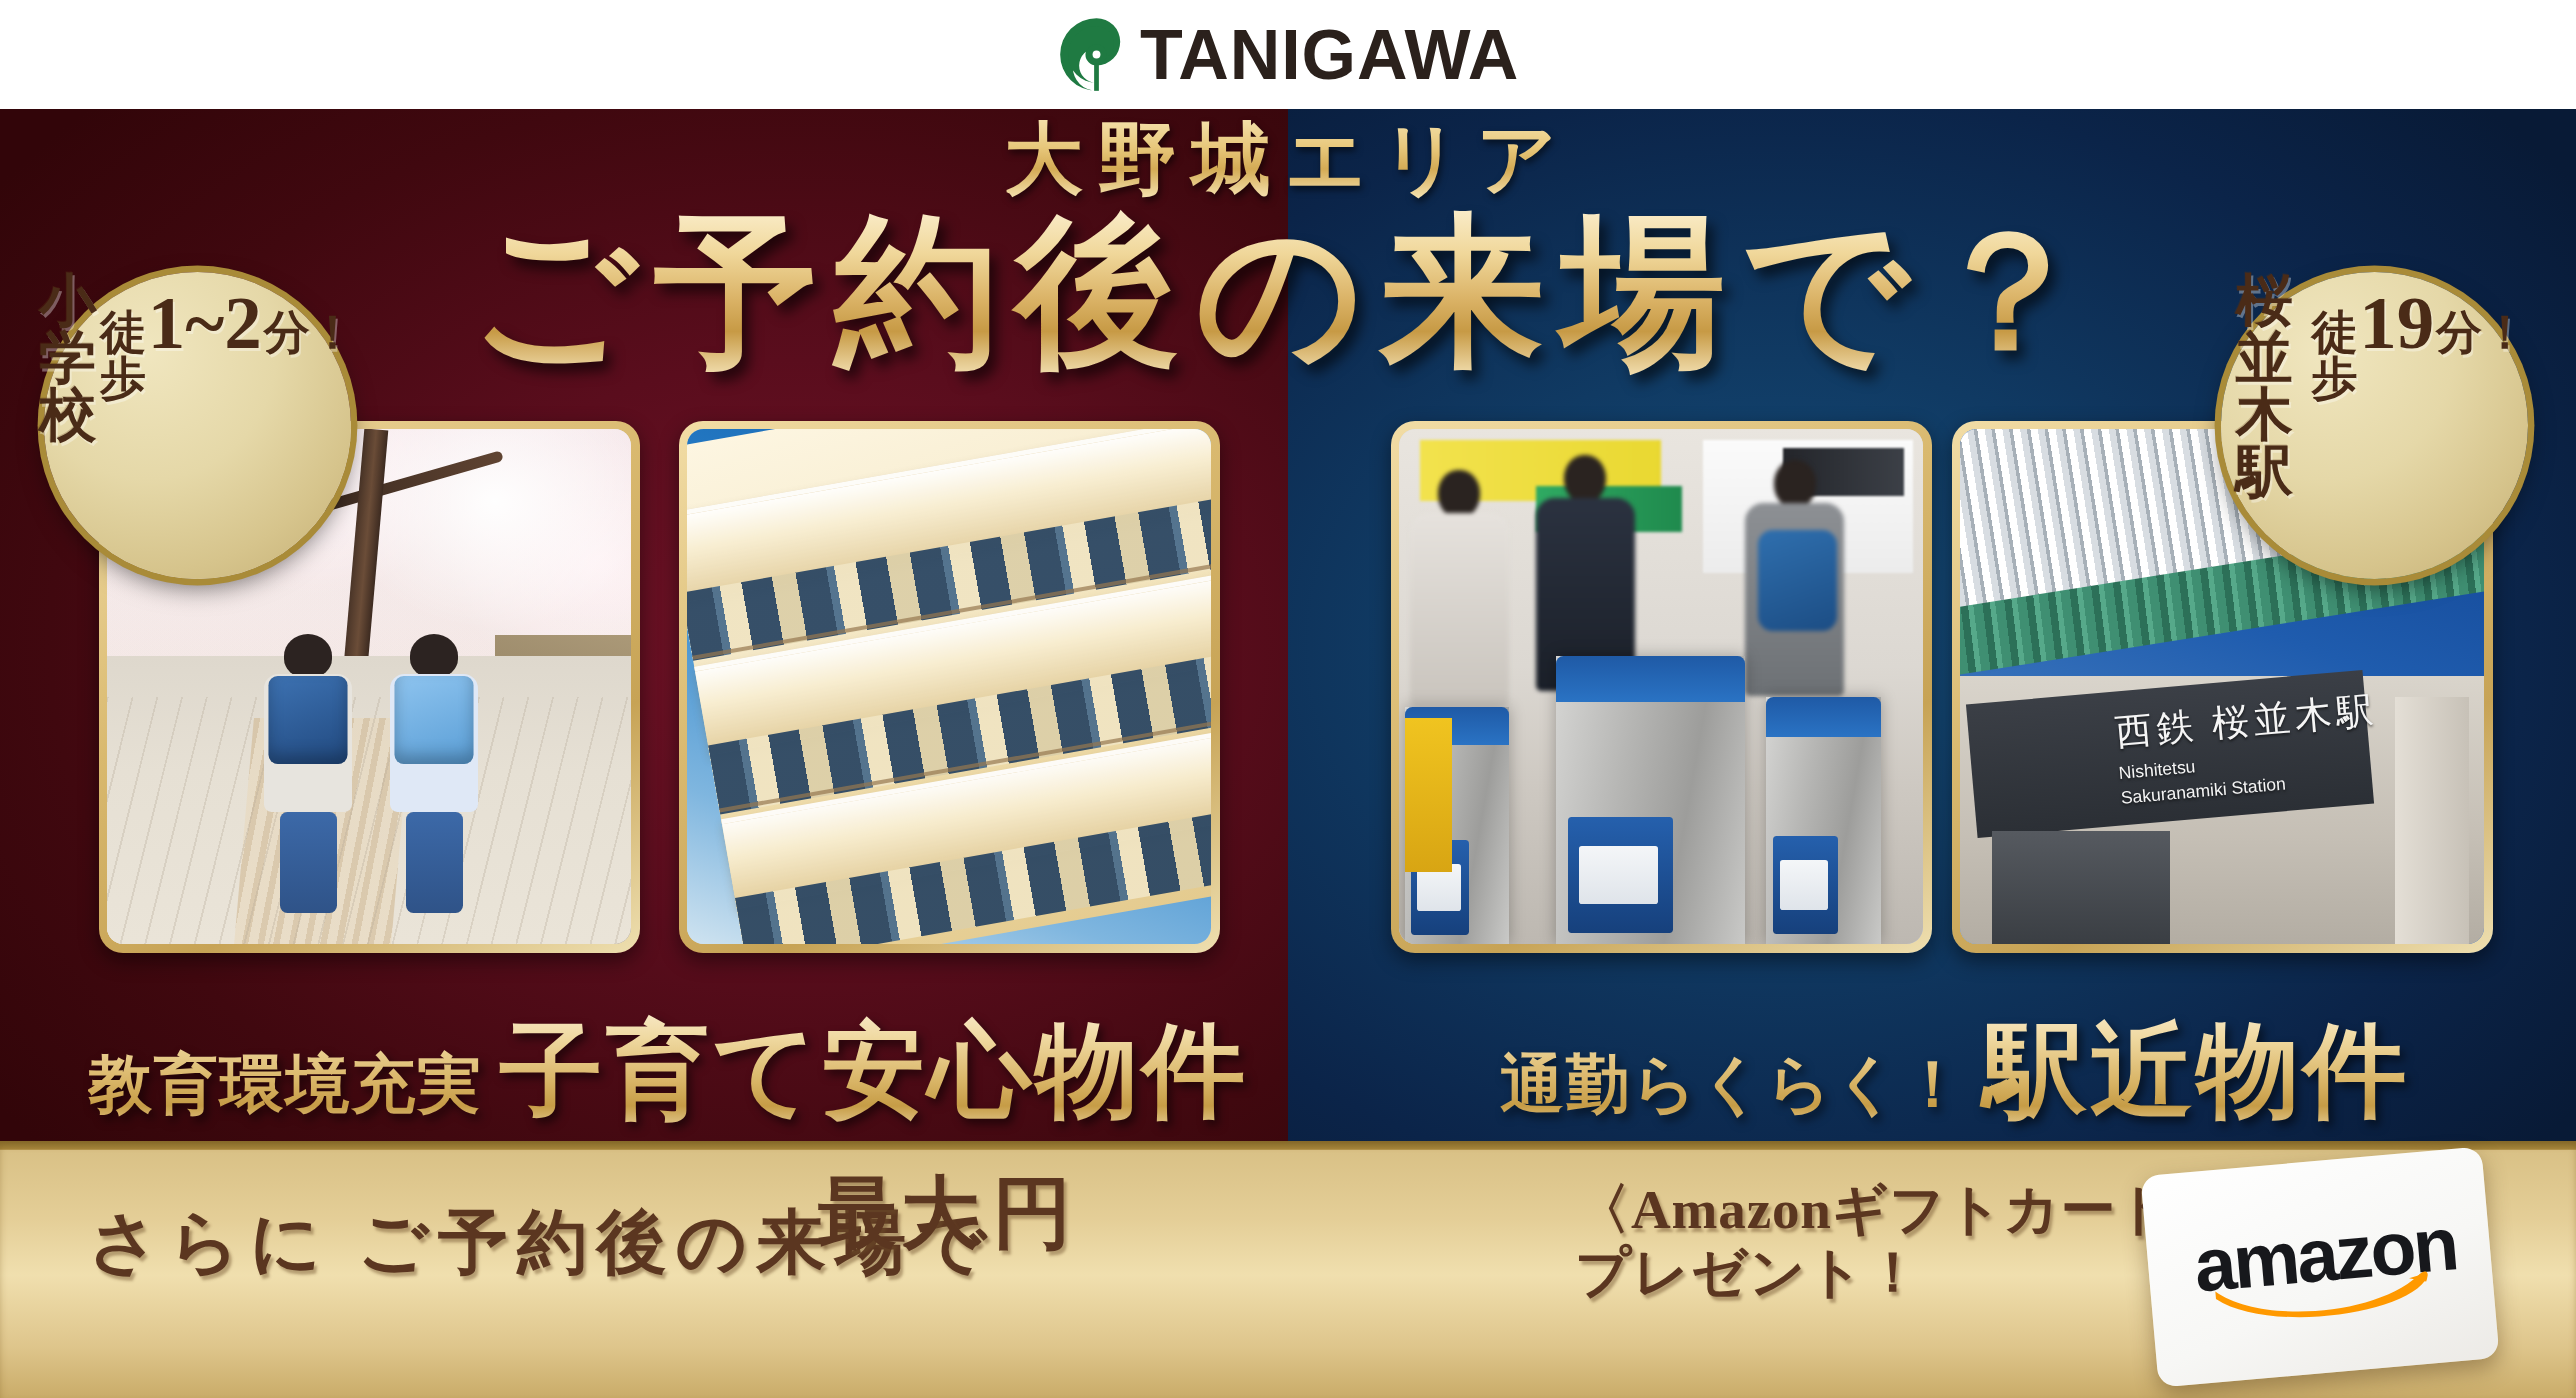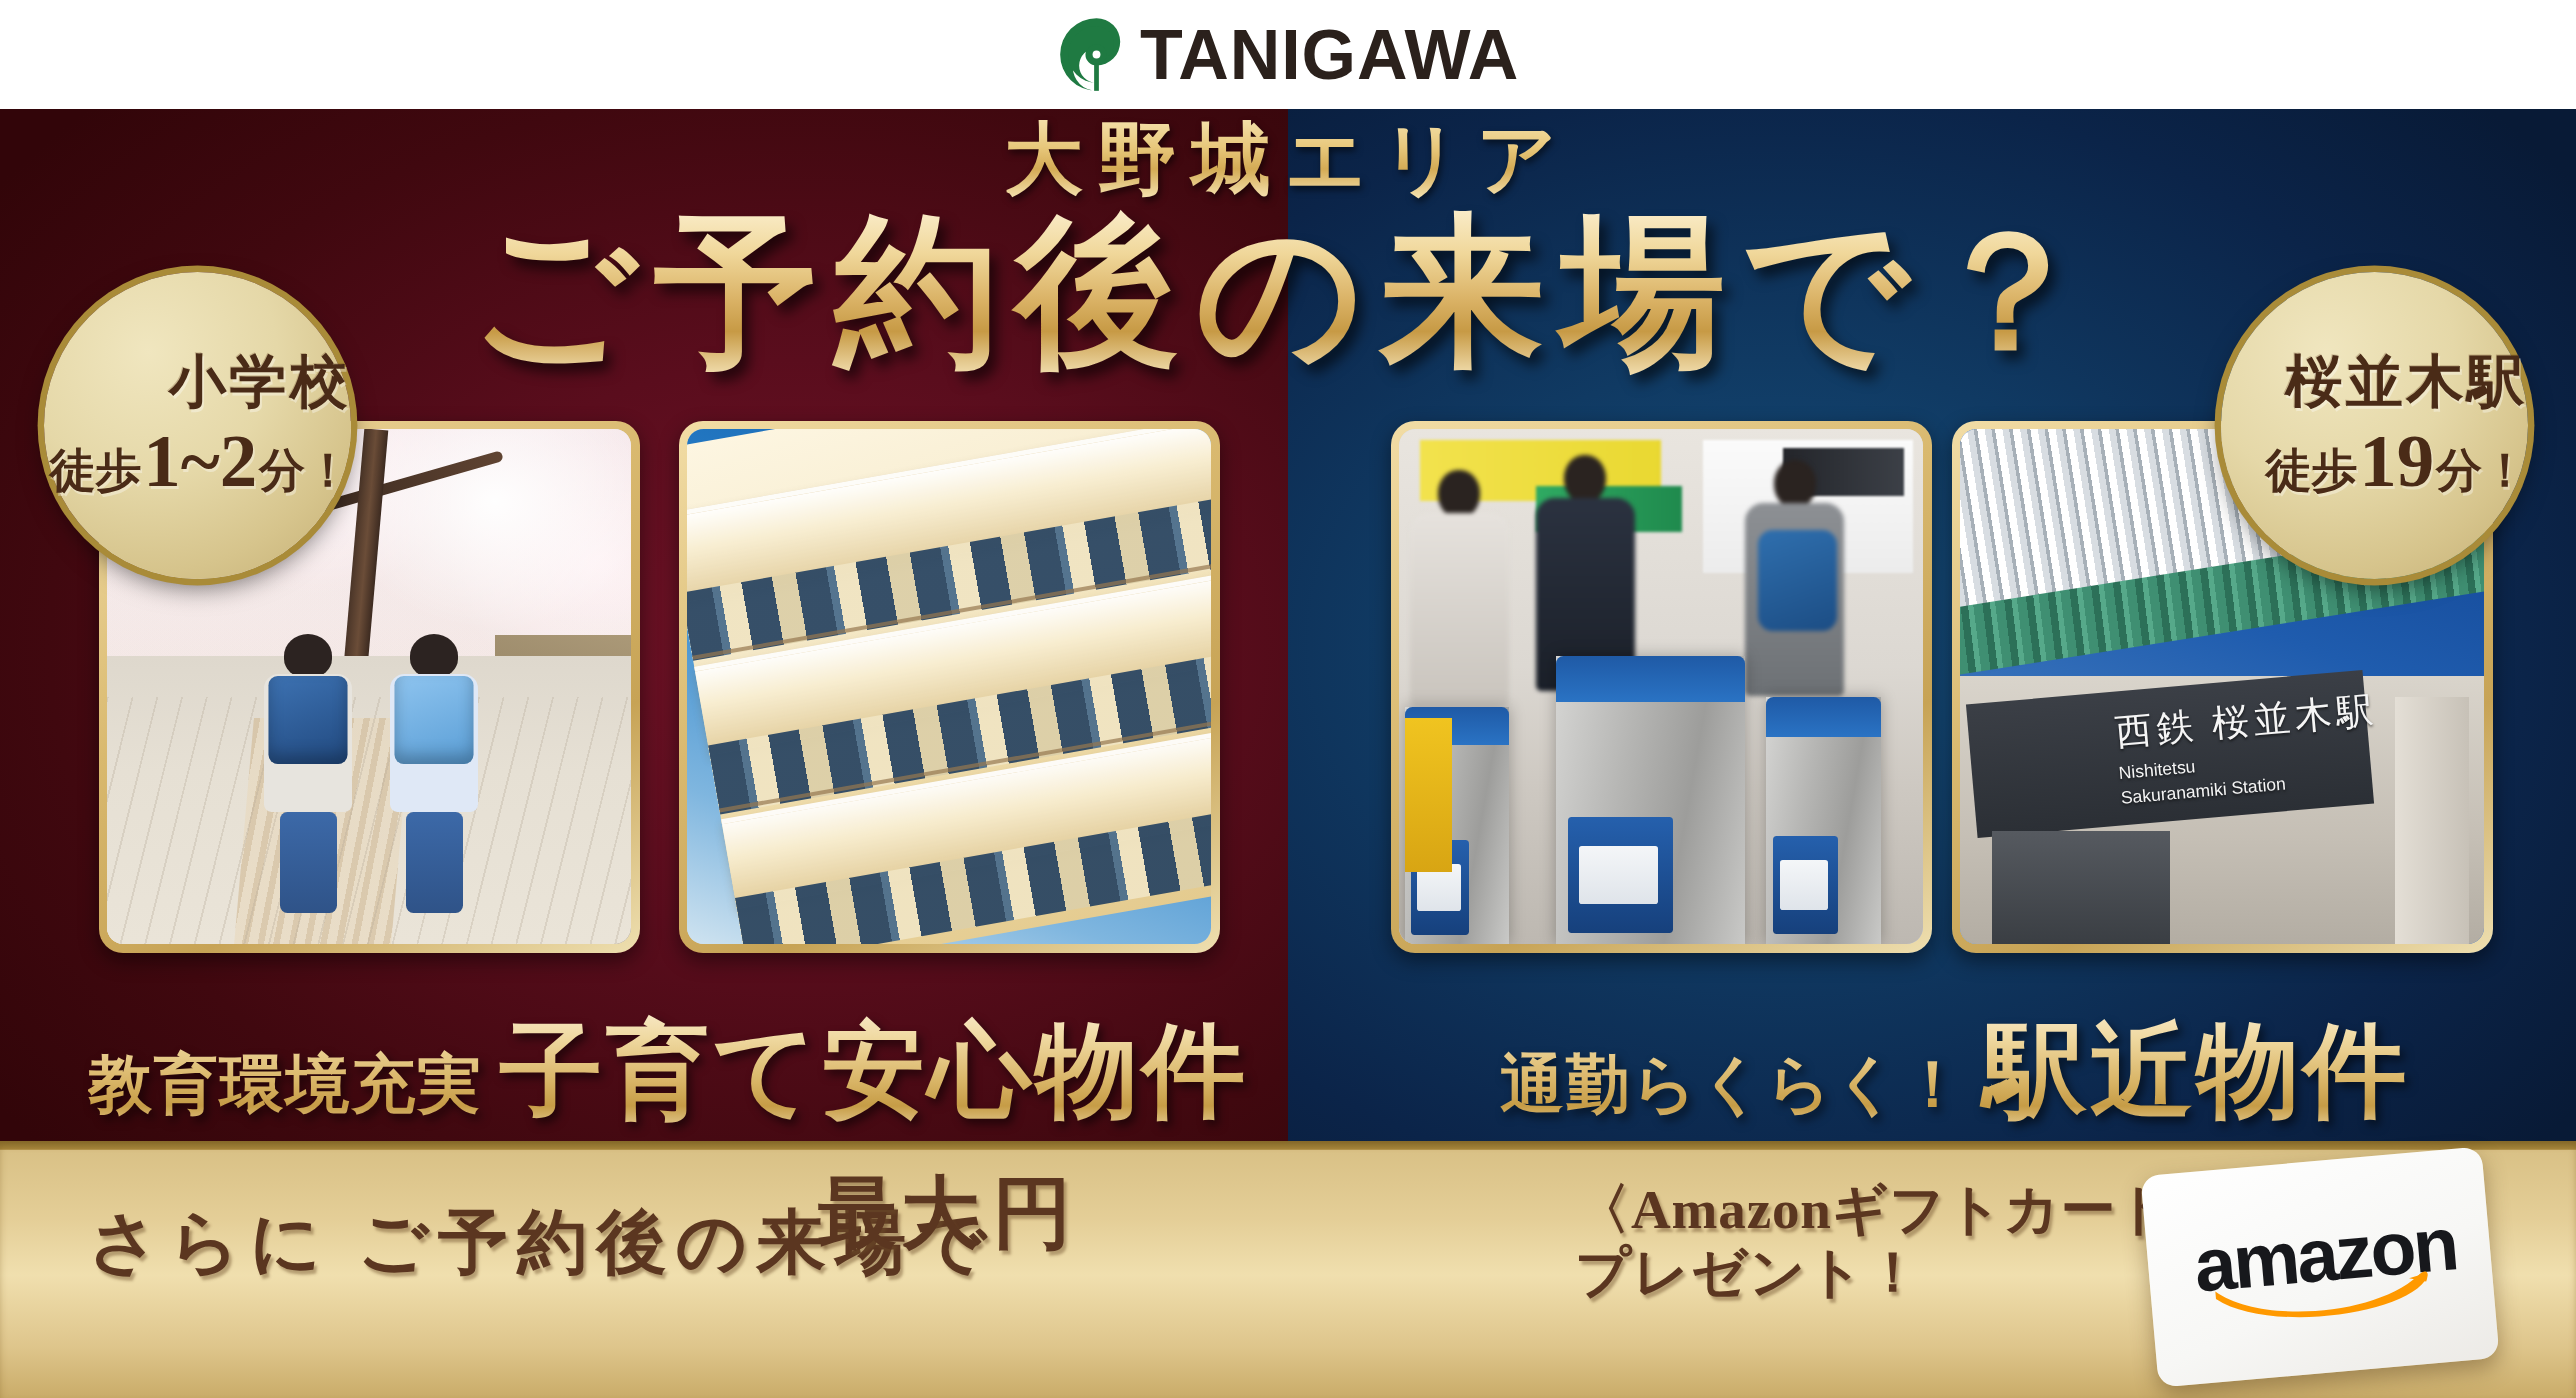--- a/index.html
+++ b/index.html
@@ -320,22 +320,22 @@
 
   
   .badge {
     position: absolute;
     width: 307px; height: 307px;
     border-radius: 50%;
     background:
       radial-gradient(circle at 34% 26%, #f0e6bf 0%, #e5d8a8 42%, #d6c48c 72%, #c3ad72 100%);
     box-shadow: 0 0 0 6.4px #a98b38, 0 9.2px 24px rgba(0,0,0,0.5);
     display: flex;
-    flex-direction: column;
-    align-items: flex-end;
+    flex-direction: row;
+    align-items: flex-start;
     justify-content: center;
     text-align: center;
     color: #4a2b17;
     z-index: 8;
   }
   #badge-left  { left: 44px;   top: 272px; }
   #badge-right { left: 2221px; top: 272px; }
   .badge .b-line1 {
     font-size: 57px; font-weight: bold; letter-spacing: 3.7px; line-height: 1;
     text-shadow: 1.8px 2.8px 0 rgba(255,255,255,0.35), -0.9px -0.9px 0 rgba(90,50,20,0.25);

